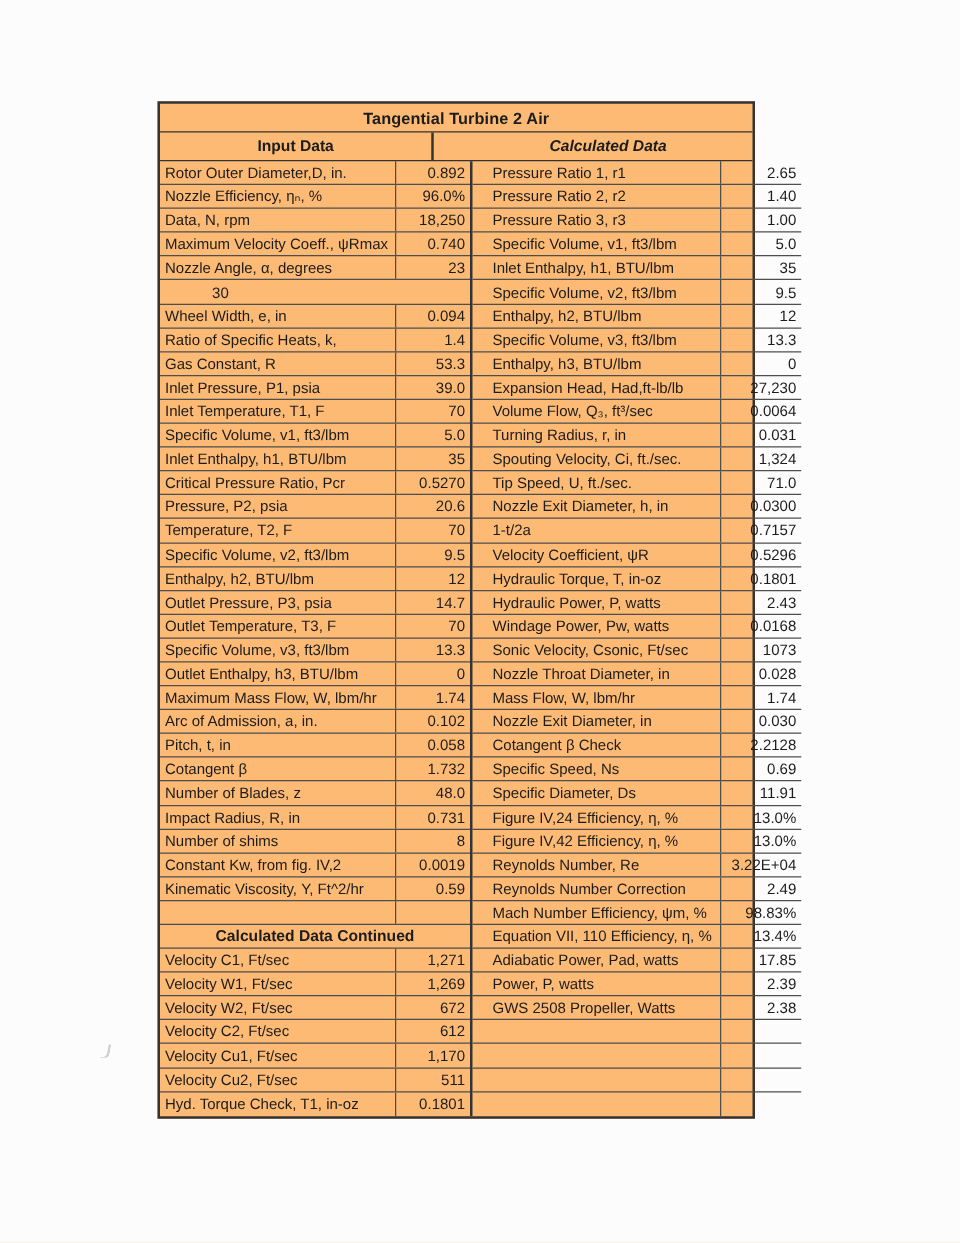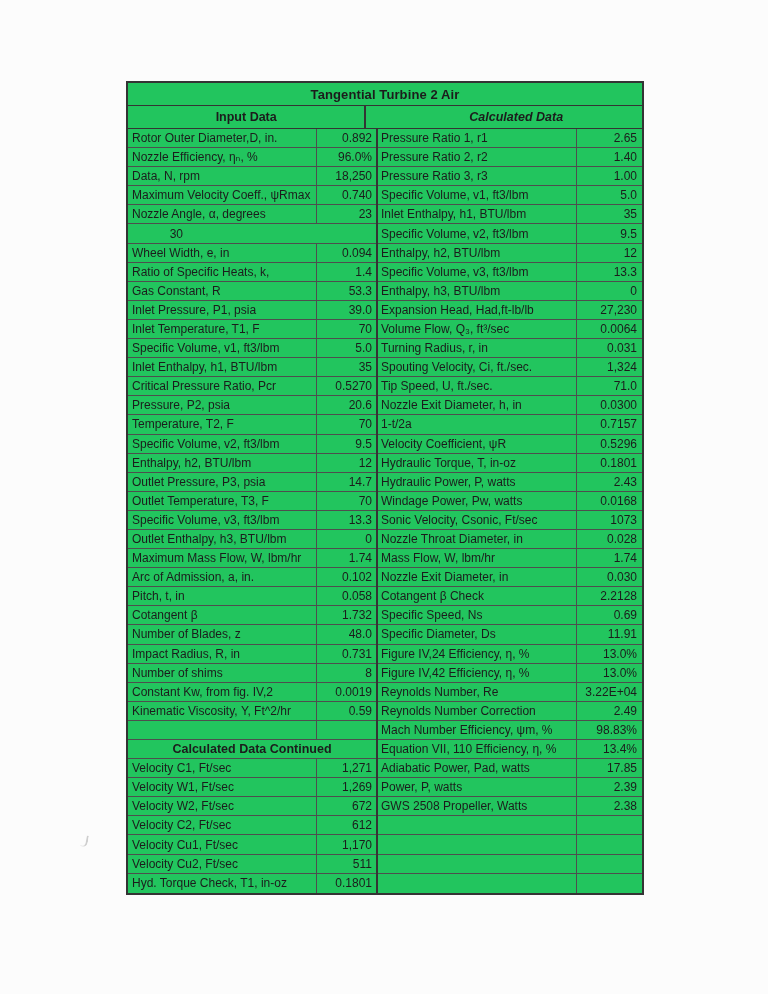--- a/index.html
+++ b/index.html
@@ -16,22 +16,22 @@
     position: relative;
     width: 768px;
     height: 994px;
     background: #fcfcfc;
     overflow: hidden;
   }
   .sheet {
     position: absolute;
     left: 126px;
     top: 81px;
-    width: 518px;
-    background: #22c55e;
+    width: 478px;
+    background: #fdba74;
     border: 2px solid #343434;
     box-sizing: border-box;
   }
   .title-row {
     height: 22px;
     border-bottom: 1px solid #343434;
     display: flex;
     align-items: center;
     justify-content: center;
     font-weight: bold;
@@ -68,21 +68,21 @@
   .row:last-child { border-bottom: none; }
   .cell {
     display: flex;
     align-items: center;
     box-sizing: border-box;
     overflow: hidden;
     white-space: nowrap;
   }
   .col.left  .cell.label { width: 191px; border-right: 1px solid #4e4e4e; padding-left: 4px; }
   .col.left  .cell.value { width: 59px;  justify-content: flex-end; padding-right: 4px; }
-  .col.right .cell.label { width: 199px; border-right: 1px solid #4e4e4e; padding-left: 3px; }
+  .col.right .cell.label { width: 199px; border-right: 1px solid #4e4e4e; padding-left: 16px; }
   .col.right .cell.value { width: 64px;  justify-content: flex-end; padding-right: 4px; }
   .row.section-header {
     justify-content: center;
     align-items: center;
     font-weight: bold;
     font-size: 12.5px;
   }
   .scan-mark {
     position: absolute;
     left: 81px;

